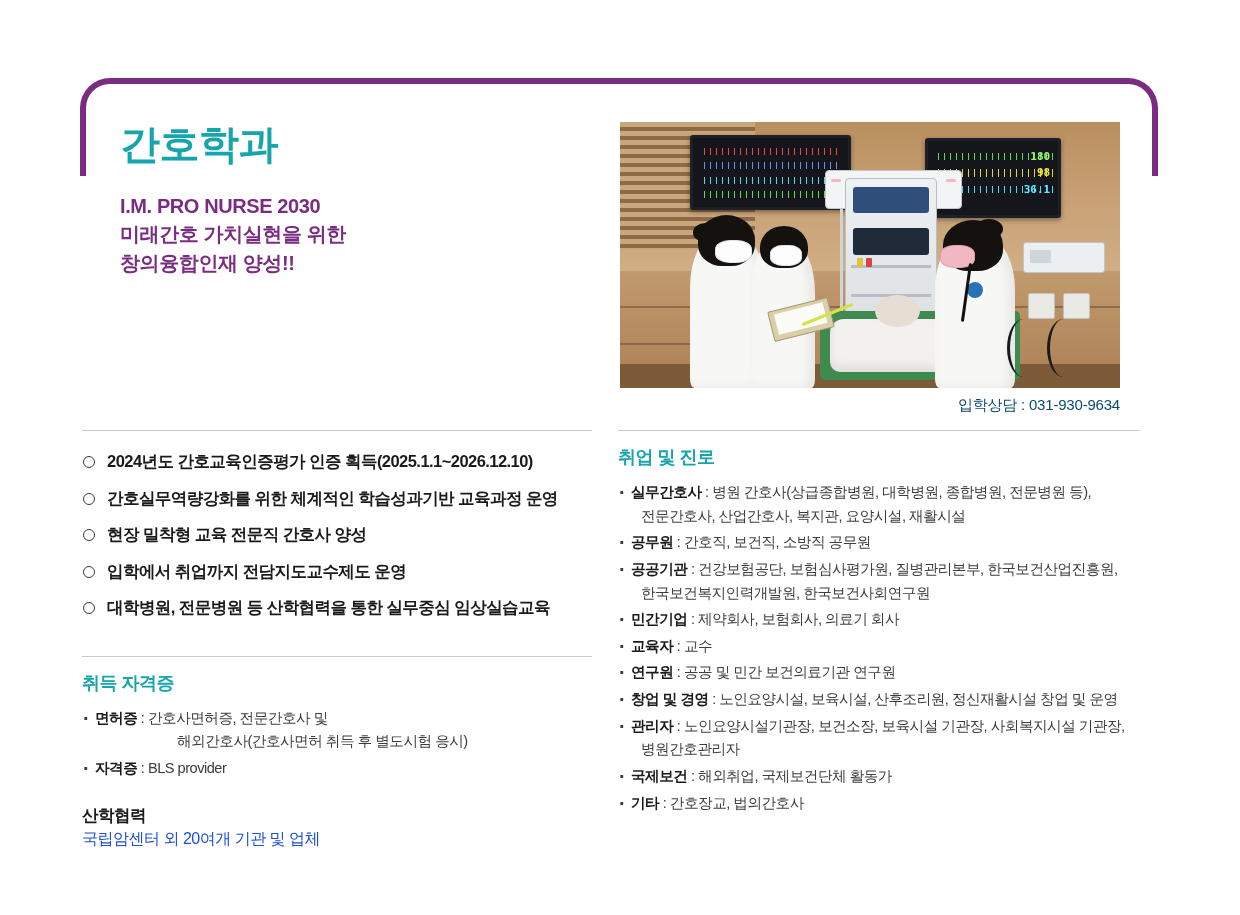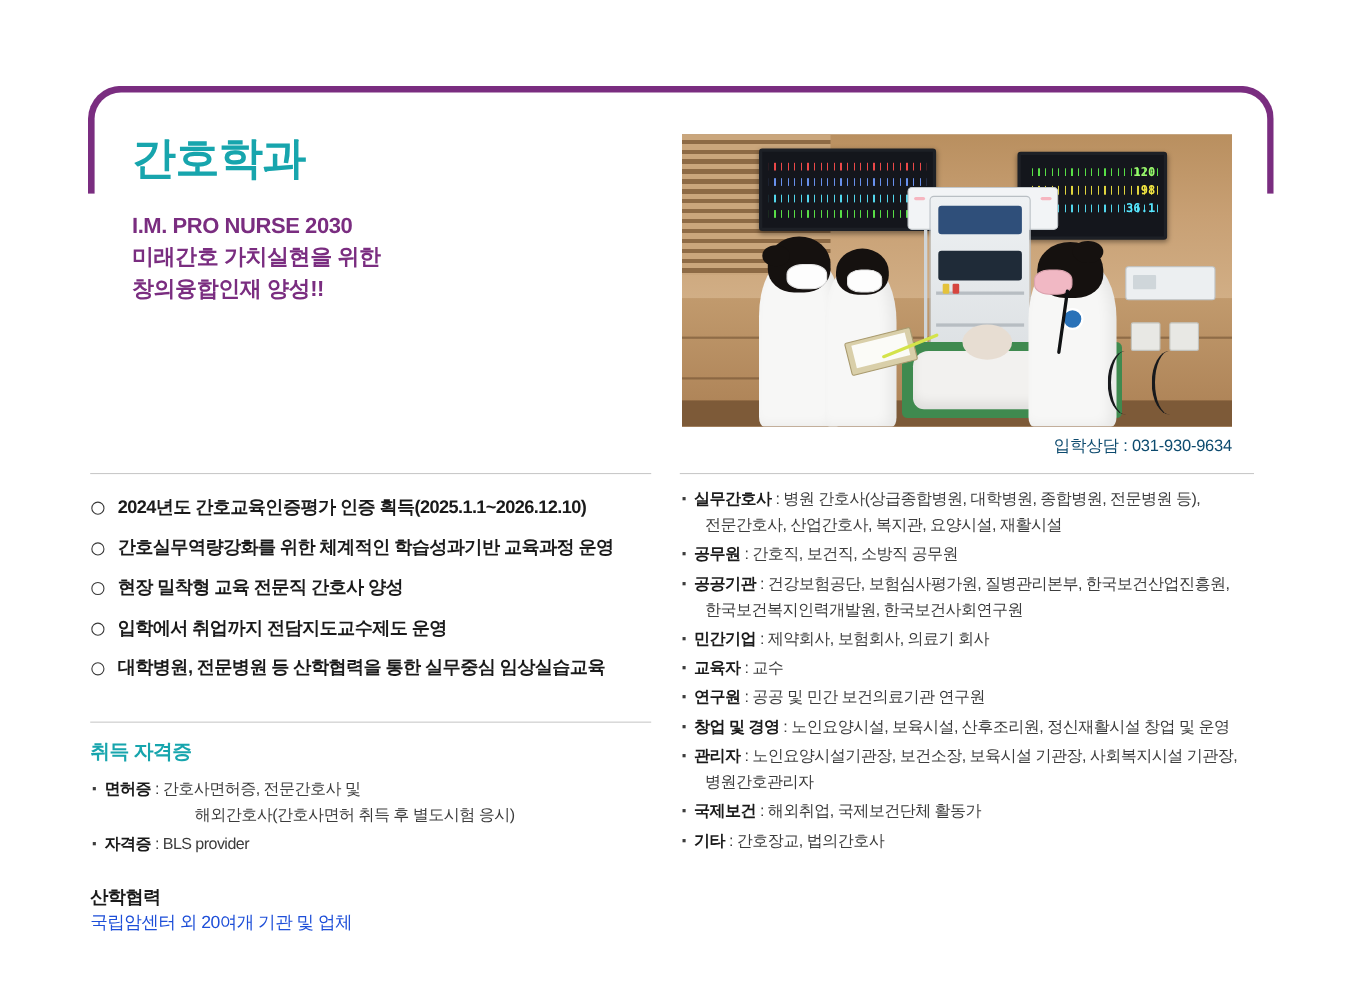--- a/index.html
+++ b/index.html
@@ -353,21 +353,21 @@
         <div class="trace t-red" style="top:14%"></div>
         <div class="trace t-blue" style="top:34%"></div>
         <div class="trace t-cyan" style="top:56%"></div>
         <div class="trace t-green" style="top:76%"></div>
       </div>
 
       <div class="monitor mon-b">
         <div class="trace t-green" style="top:16%"></div>
         <div class="trace t-yellow" style="top:38%"></div>
         <div class="trace t-cyan" style="top:60%"></div>
-        <div class="num" style="right:6%;top:12%">120</div>
+        <div class="num" style="right:6%;top:12%">180</div>
         <div class="num" style="right:6%;top:34%;color:#f2e641">98</div>
         <div class="num" style="right:6%;top:56%;color:#57e7ff">36.1</div>
       </div>
 
       <div class="pole" style="left:44%;top:30%;height:48%;"></div>
       <div class="pole" style="left:60%;top:22%;height:56%;"></div>
 
       <div class="head-unit">
         <div class="pink-pad" style="left:4%"></div>
         <div class="pink-pad" style="right:4%"></div>
@@ -448,20 +448,21 @@
       </li>
     </ul>
 
     <div class="block-head">산학협력</div>
     <div class="block-text">국립암센터 외 20여개 기관 및 업체</div>
   </div>
 
   <div class="col-right">
     <div class="rule"></div>
 
+    <h2 class="section-head">취업 및 진로</h2>
 
     <ul class="dot-list">
       <li>
         <span class="lbl">실무간호사</span><span> : 병원 간호사(상급종합병원, 대학병원, 종합병원, 전문병원 등),</span>
         <span class="cont-indent">전문간호사, 산업간호사, 복지관, 요양시설, 재활시설</span>
       </li>
       <li>
         <span class="lbl">공무원</span><span> : 간호직, 보건직, 소방직 공무원</span>
       </li>
       <li>

